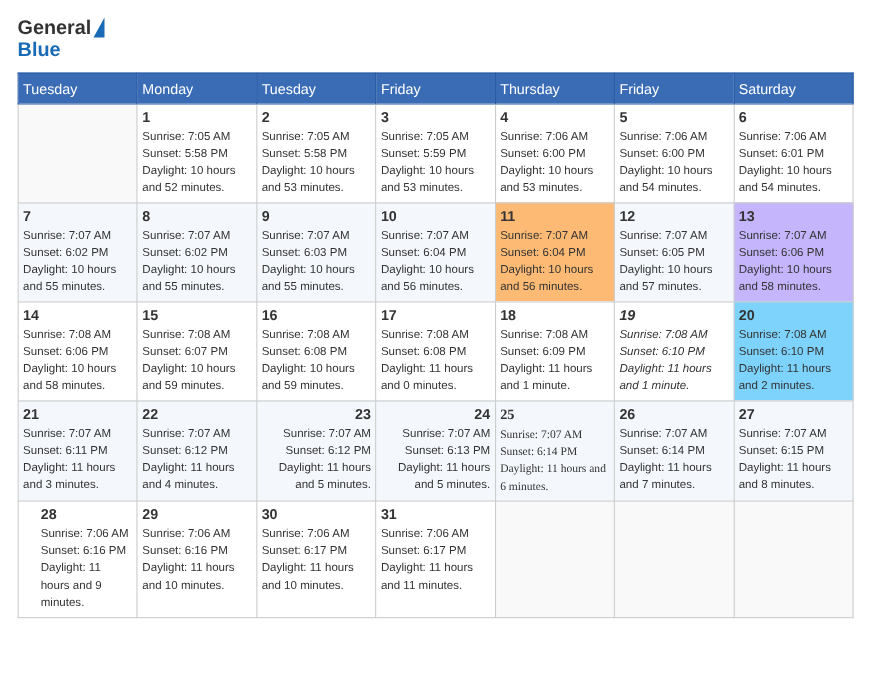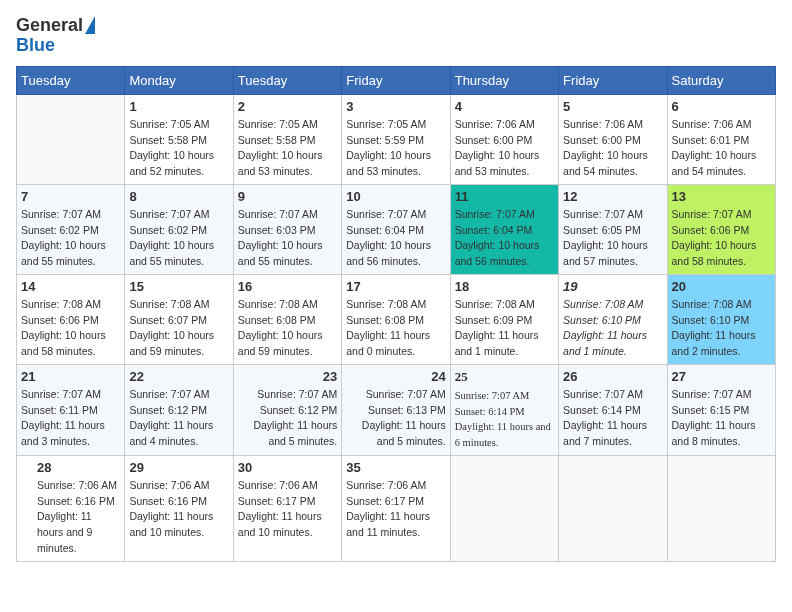--- a/index.html
+++ b/index.html
@@ -136,29 +136,29 @@
           <div class="day-info">Sunrise: 7:07 AM<br>Sunset: 6:02 PM<br>Daylight: 10 hours and 55 minutes.</div>
         </td>
         <td style="background: rgb(244, 247, 252);">
           <div class="day-number">9</div>
           <div class="day-info">Sunrise: 7:07 AM<br>Sunset: 6:03 PM<br>Daylight: 10 hours and 55 minutes.</div>
         </td>
         <td style="background: rgb(244, 247, 252);">
           <div class="day-number">10</div>
           <div class="day-info">Sunrise: 7:07 AM<br>Sunset: 6:04 PM<br>Daylight: 10 hours and 56 minutes.</div>
         </td>
-        <td style="background: #14b8a6;">
+        <td style="background: #fdba74;">
           <div class="day-number">11</div>
           <div class="day-info">Sunrise: 7:07 AM<br>Sunset: 6:04 PM<br>Daylight: 10 hours and 56 minutes.</div>
         </td>
         <td style="background: rgb(244, 247, 252);">
           <div class="day-number">12</div>
           <div class="day-info">Sunrise: 7:07 AM<br>Sunset: 6:05 PM<br>Daylight: 10 hours and 57 minutes.</div>
         </td>
-        <td style="background: #bef264;">
+        <td style="background: #c4b5fd;">
           <div class="day-number">13</div>
           <div class="day-info">Sunrise: 7:07 AM<br>Sunset: 6:06 PM<br>Daylight: 10 hours and 58 minutes.</div>
         </td>
       </tr>
       <tr>
         <td style="background: rgb(255, 255, 255);">
           <div class="day-number">14</div>
           <div class="day-info">Sunrise: 7:08 AM<br>Sunset: 6:06 PM<br>Daylight: 10 hours and 58 minutes.</div>
         </td>
         <td style="background: rgb(255, 255, 255);">
@@ -223,21 +223,21 @@
         </td>
         <td style="background: rgb(255, 255, 255);">
           <div class="day-number">29</div>
           <div class="day-info">Sunrise: 7:06 AM<br>Sunset: 6:16 PM<br>Daylight: 11 hours and 10 minutes.</div>
         </td>
         <td style="background: rgb(255, 255, 255);">
           <div class="day-number">30</div>
           <div class="day-info">Sunrise: 7:06 AM<br>Sunset: 6:17 PM<br>Daylight: 11 hours and 10 minutes.</div>
         </td>
         <td style="background: rgb(255, 255, 255);">
-          <div class="day-number">35</div>
+          <div class="day-number">31</div>
           <div class="day-info">Sunrise: 7:06 AM<br>Sunset: 6:17 PM<br>Daylight: 11 hours and 11 minutes.</div>
         </td>
         <td class="empty"></td>
         <td class="empty"></td>
         <td class="empty"></td>
       </tr>
     </tbody>
 </table>
 
 </body></html>

